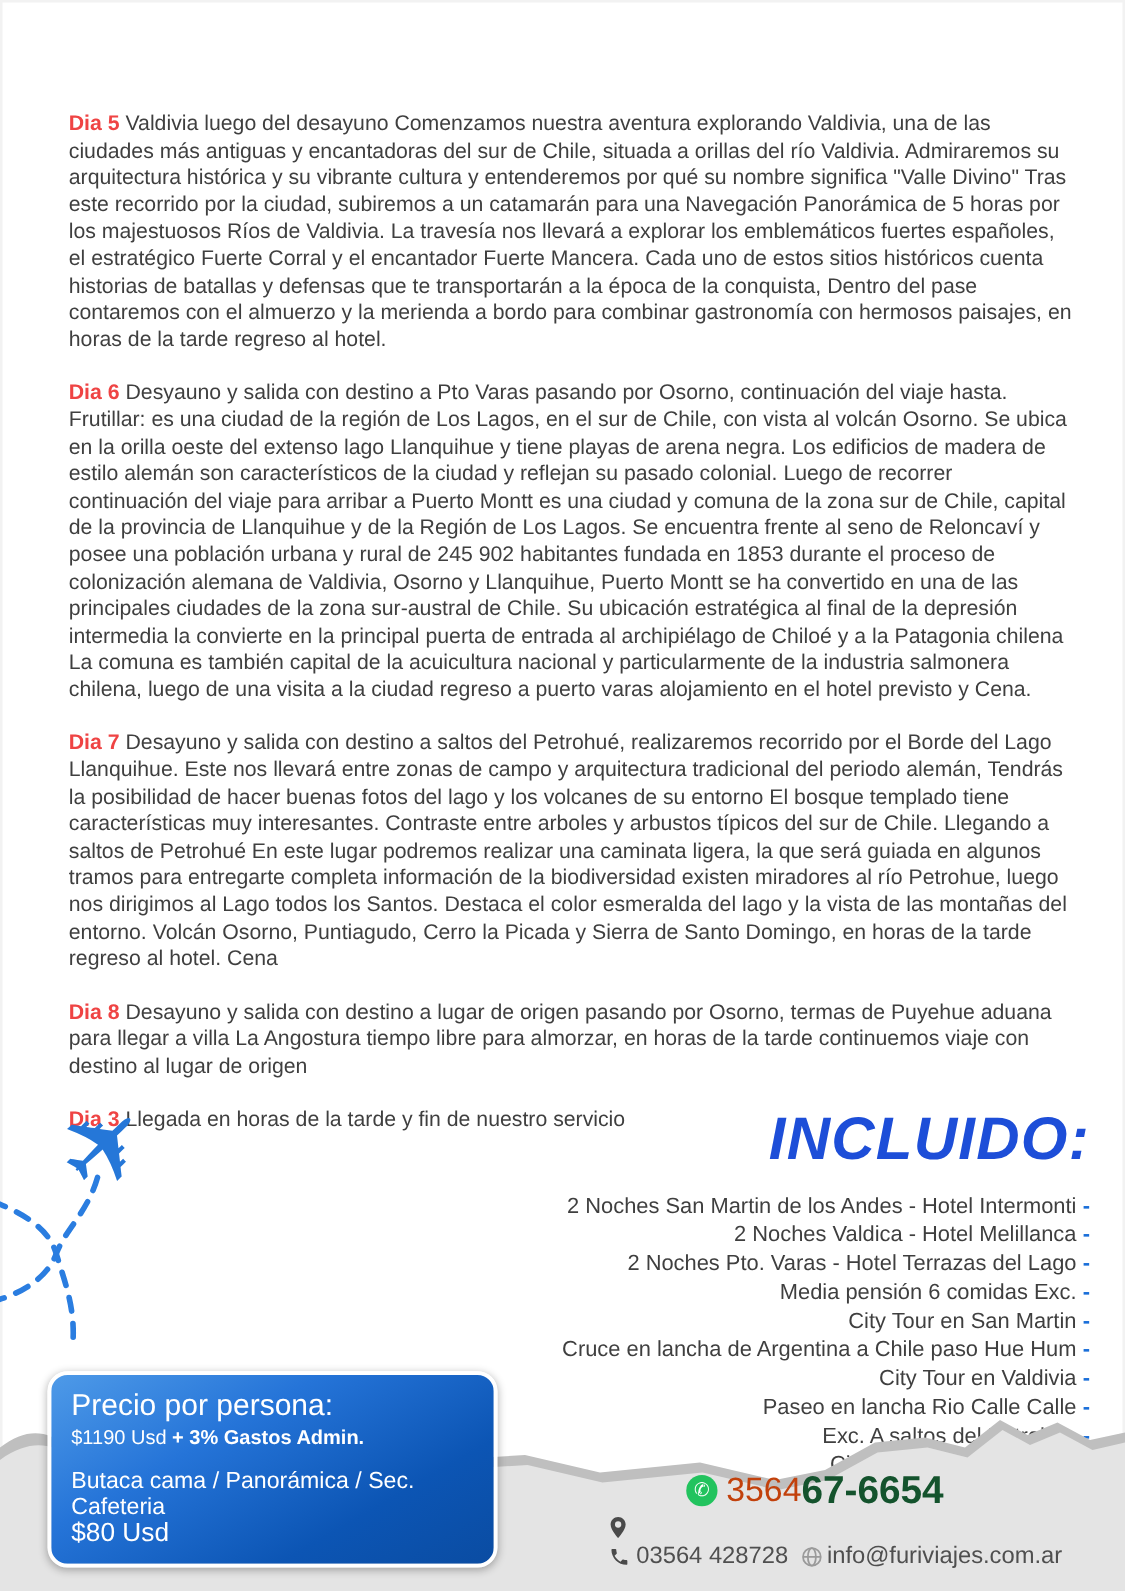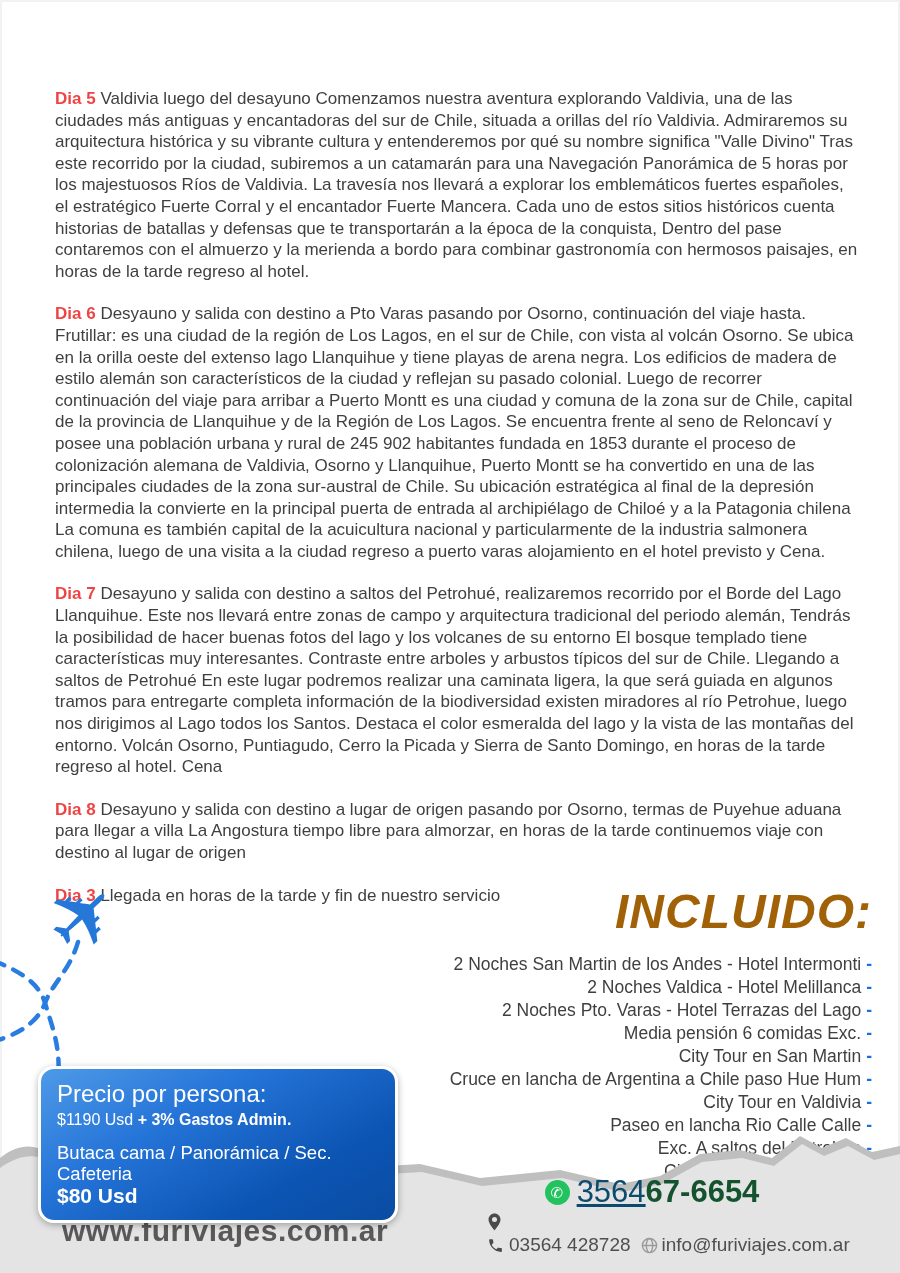--- a/index.html
+++ b/index.html
@@ -20,63 +20,63 @@
     font-size:17px;line-height:21.6px;text-align:left;
   }
   .itinerary p{margin:0 0 21px 0;}
   .day-label{color:#ef4444;font-weight:bold;}
   
   .incluido{
     position:absolute;right:28px;top:884px;width:650px;text-align:right;
   }
   .incluido-title{
     margin:0 0 14px 0;
-    color:#a16207;font-size:48px;font-weight:bold;font-style:italic;
+    color:#1d4ed8;font-size:48px;font-weight:bold;font-style:italic;
     letter-spacing:1px;
   }
   .inc-item{font-size:17.5px;line-height:23px;color:#3f3f3f;}
   .inc-dash{color:#1a6fd9;font-weight:bold;margin-left:5px;}
   
   .plane-art{position:absolute;left:0;top:868px;width:260px;height:235px;}
   .plane-glyph{
     position:absolute;left:48px;top:0px;
     font-size:84px;color:#2577d8;
     font-family:"DejaVu Sans",sans-serif;
     transform:rotate(-44deg);
   }
   .flight-svg{position:absolute;left:0;top:0;}
   
   .price-box{
-    position:absolute;left:38px;top:1066px;width:330px;
+    position:absolute;left:38px;top:1097px;width:330px;
     padding:11px 8px 12px 16px;
     background:linear-gradient(150deg,#4e9ae8 0%,#2574d8 35%,#0c55b4 72%,#0a4ca2 100%);
     border:3px solid #ffffff;border-radius:16px;
     box-shadow:0 2px 7px rgba(0,0,0,.30);
     color:#ffffff;z-index:5;
   }
   .pb-title{font-size:24px;line-height:27px;}
   .pb-price{font-size:16px;line-height:26px;}
   .pb-opt{font-size:18.5px;line-height:21px;margin-top:9px;}
-  .pb-optprice{font-size:21px;line-height:24px;font-weight:bold;}
+  .pb-optprice{font-size:21px;line-height:24px;font-weight:normal;}
   .b{font-weight:bold;}
   
   .footer{position:absolute;left:0;top:1128px;width:900px;height:145px;}
   .torn-svg{position:absolute;left:0;top:0;}
   .website{
     position:absolute;left:62px;top:86px;
     font-size:30px;font-weight:bold;color:#595959;letter-spacing:.5px;
   }
   .contact{position:absolute;left:487px;top:46px;width:370px;}
   .wa-row{display:flex;align-items:center;justify-content:center;width:330px;}
   .wa-icon{
     width:25px;height:25px;border-radius:50%;background:#22c35e;
     color:#fff;display:flex;align-items:center;justify-content:center;
     margin-right:7px;flex:0 0 auto;
   }
-  .wa-prefix{font-size:31px;color:#0c4a6e;text-decoration:underline;}
+  .wa-prefix{font-size:27px;color:#c2410c;}
   .wa-number{font-size:31px;font-weight:bold;color:#14532d;}
   .addr-row,.phone-row{
     display:flex;align-items:center;margin-top:3px;
     font-size:19px;color:#4f4f4f;
   }
   .mini-icon{margin-right:5px;flex:0 0 auto;display:inline-flex;}
   .globe-wrap{margin:0 4px 0 10px;}
 </style>
 </head>
 <body>

